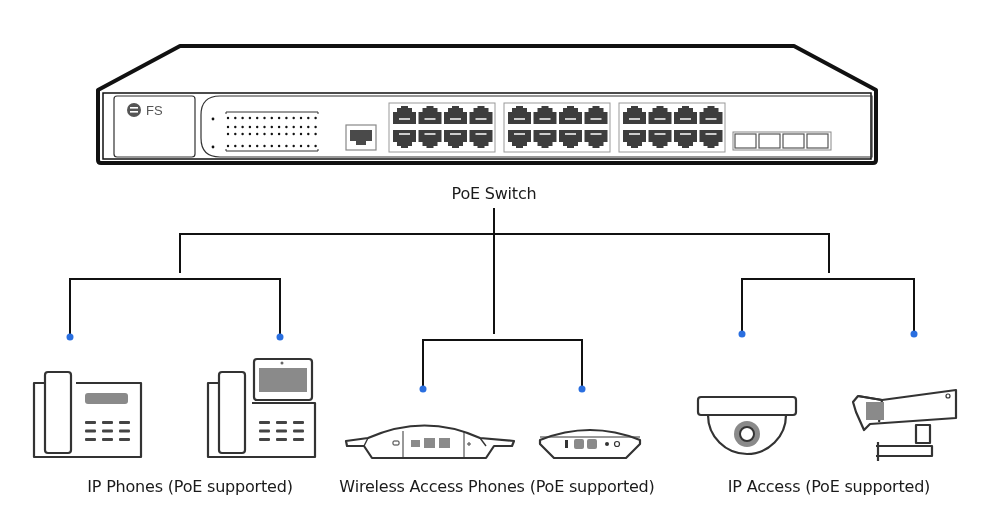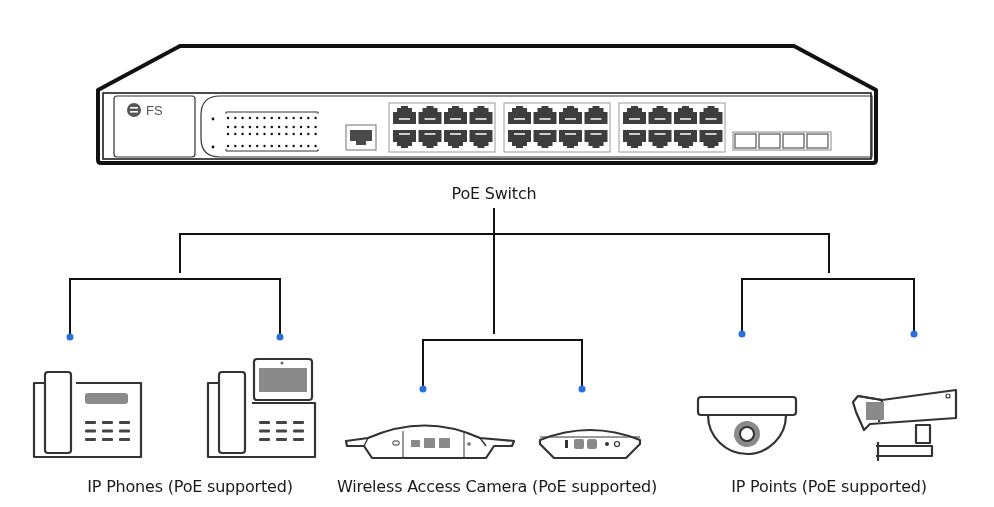--- a/index.html
+++ b/index.html
@@ -238,14 +238,14 @@
     <path class="dev" d="M858 396 L882 400 L879 422"></path>
     <rect class="gry" x="866" y="402" width="18" height="18"></rect>
     <circle cx="948" cy="396" r="2" fill="none" stroke="#333" stroke-width="1.2"></circle>
     <rect class="dev" x="916" y="425" width="14" height="18"></rect>
     <path class="dev" d="M876 446 L932 446 L932 456 L876 456 M878 442 L878 461"></path>
   </g>
 </svg>
 
 <div class="label" style="left:494px; top:184px;">PoE Switch</div>
 <div class="label" style="left:190px; top:477px;">IP Phones (PoE supported)</div>
-<div class="label" style="left:497px; top:477px;">Wireless Access Camera (PoE supported)</div>
-<div class="label" style="left:829px; top:477px;">IP Points (PoE supported)</div>
+<div class="label" style="left:497px; top:477px;">Wireless Access Phones (PoE supported)</div>
+<div class="label" style="left:829px; top:477px;">IP Access (PoE supported)</div>
 
 </body></html>

